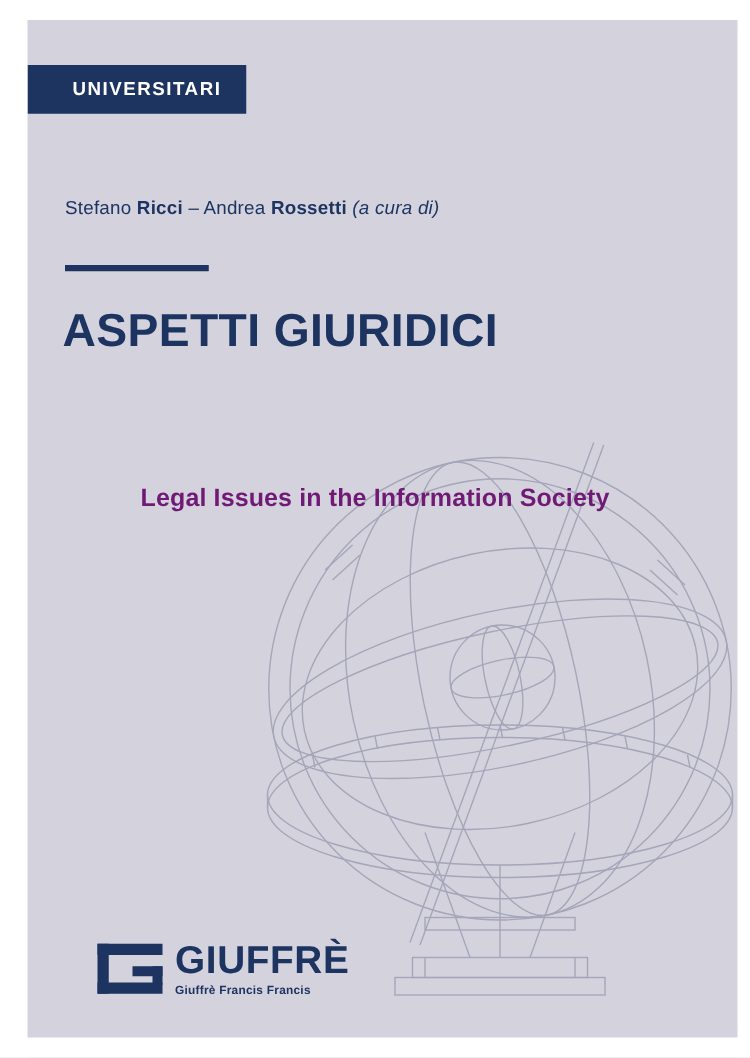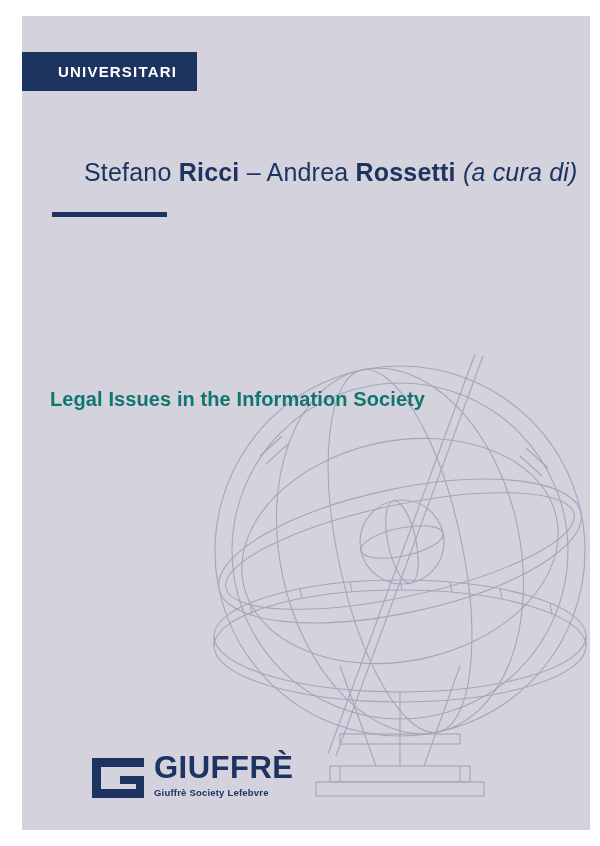--- a/index.html
+++ b/index.html
@@ -66,25 +66,24 @@
     font-weight: bold;
     letter-spacing: 1.2px;
     padding: 11px 20px 11px 36px;
     z-index: 5;
   }
 
   .authors {
     position: absolute;
     left: 52px;
     top: 158px;
-    font-size: 25px;
+    font-size: 15px;
     color: #1d3461;
     letter-spacing: 0.2px;
     z-index: 5;
-    margin-left: 32px;
   }
   .authors .bold { font-weight: bold; }
   .authors .ital { font-style: italic; }
 
   .rule {
     position: absolute;
     left: 52px;
     top: 212px;
     width: 115px;
     height: 5px;
@@ -106,44 +105,45 @@
     z-index: 5;
   }
 
   .subtitle {
     position: absolute;
     left: 50px;
     top: 388px;
     width: 500px;
     font-size: 20px;
     font-weight: bold;
-    color: #0f766e;
+    color: #701a75;
     letter-spacing: 0.1px;
     z-index: 5;
+    text-align: center;
   }
 
   
   .sphere {
     position: absolute;
     right: -10px;
     bottom: 10px;
     width: 420px;
     height: 500px;
     z-index: 1;
     opacity: 0.85;
   }
 
   
   .logo {
     position: absolute;
-    left: 52px;
+    left: 38px;
     bottom: 48px;
     z-index: 5;
     display: flex;
-    align-items: flex-end;
+    align-items: center;
     padding-left: 40px;
   }
   .logo-mark {
     width: 52px;
     height: 40px;
     position: relative;
     margin-right: 10px;
     flex: none;
   }
   .logo-mark .bar {
@@ -228,31 +228,32 @@
 
   <div class="series-badge">UNIVERSITARI</div>
 
   <div class="authors">
     <span>Stefano </span><span class="bold">Ricci</span><span> – </span><span>Andrea </span><span class="bold">Rossetti</span><span class="ital"> (a cura di)</span>
   </div>
 
   <div class="rule"></div>
 
   <div class="title">
+    <div>Aspetti giuridici</div>
   </div>
 
   <div class="subtitle">Legal Issues in the Information Society</div>
 
   <div class="logo">
     <div class="logo-mark">
       <div class="bar" style="left:0;top:0;width:52px;height:9px;"></div>
       <div class="bar" style="left:0;top:0;width:9px;height:40px;"></div>
       <div class="bar" style="left:0;top:31px;width:52px;height:9px;"></div>
       <div class="bar" style="left:28px;top:18px;width:24px;height:8px;"></div>
       <div class="bar" style="left:44px;top:18px;width:8px;height:15px;"></div>
     </div>
     <div class="logo-text">
       <div class="logo-name">GIUFFRÈ</div>
-      <div class="logo-sub">Giuffrè Society Lefebvre</div>
+      <div class="logo-sub">Giuffrè Francis Francis</div>
     </div>
   </div>
 
 </div>
 
 </body></html>

